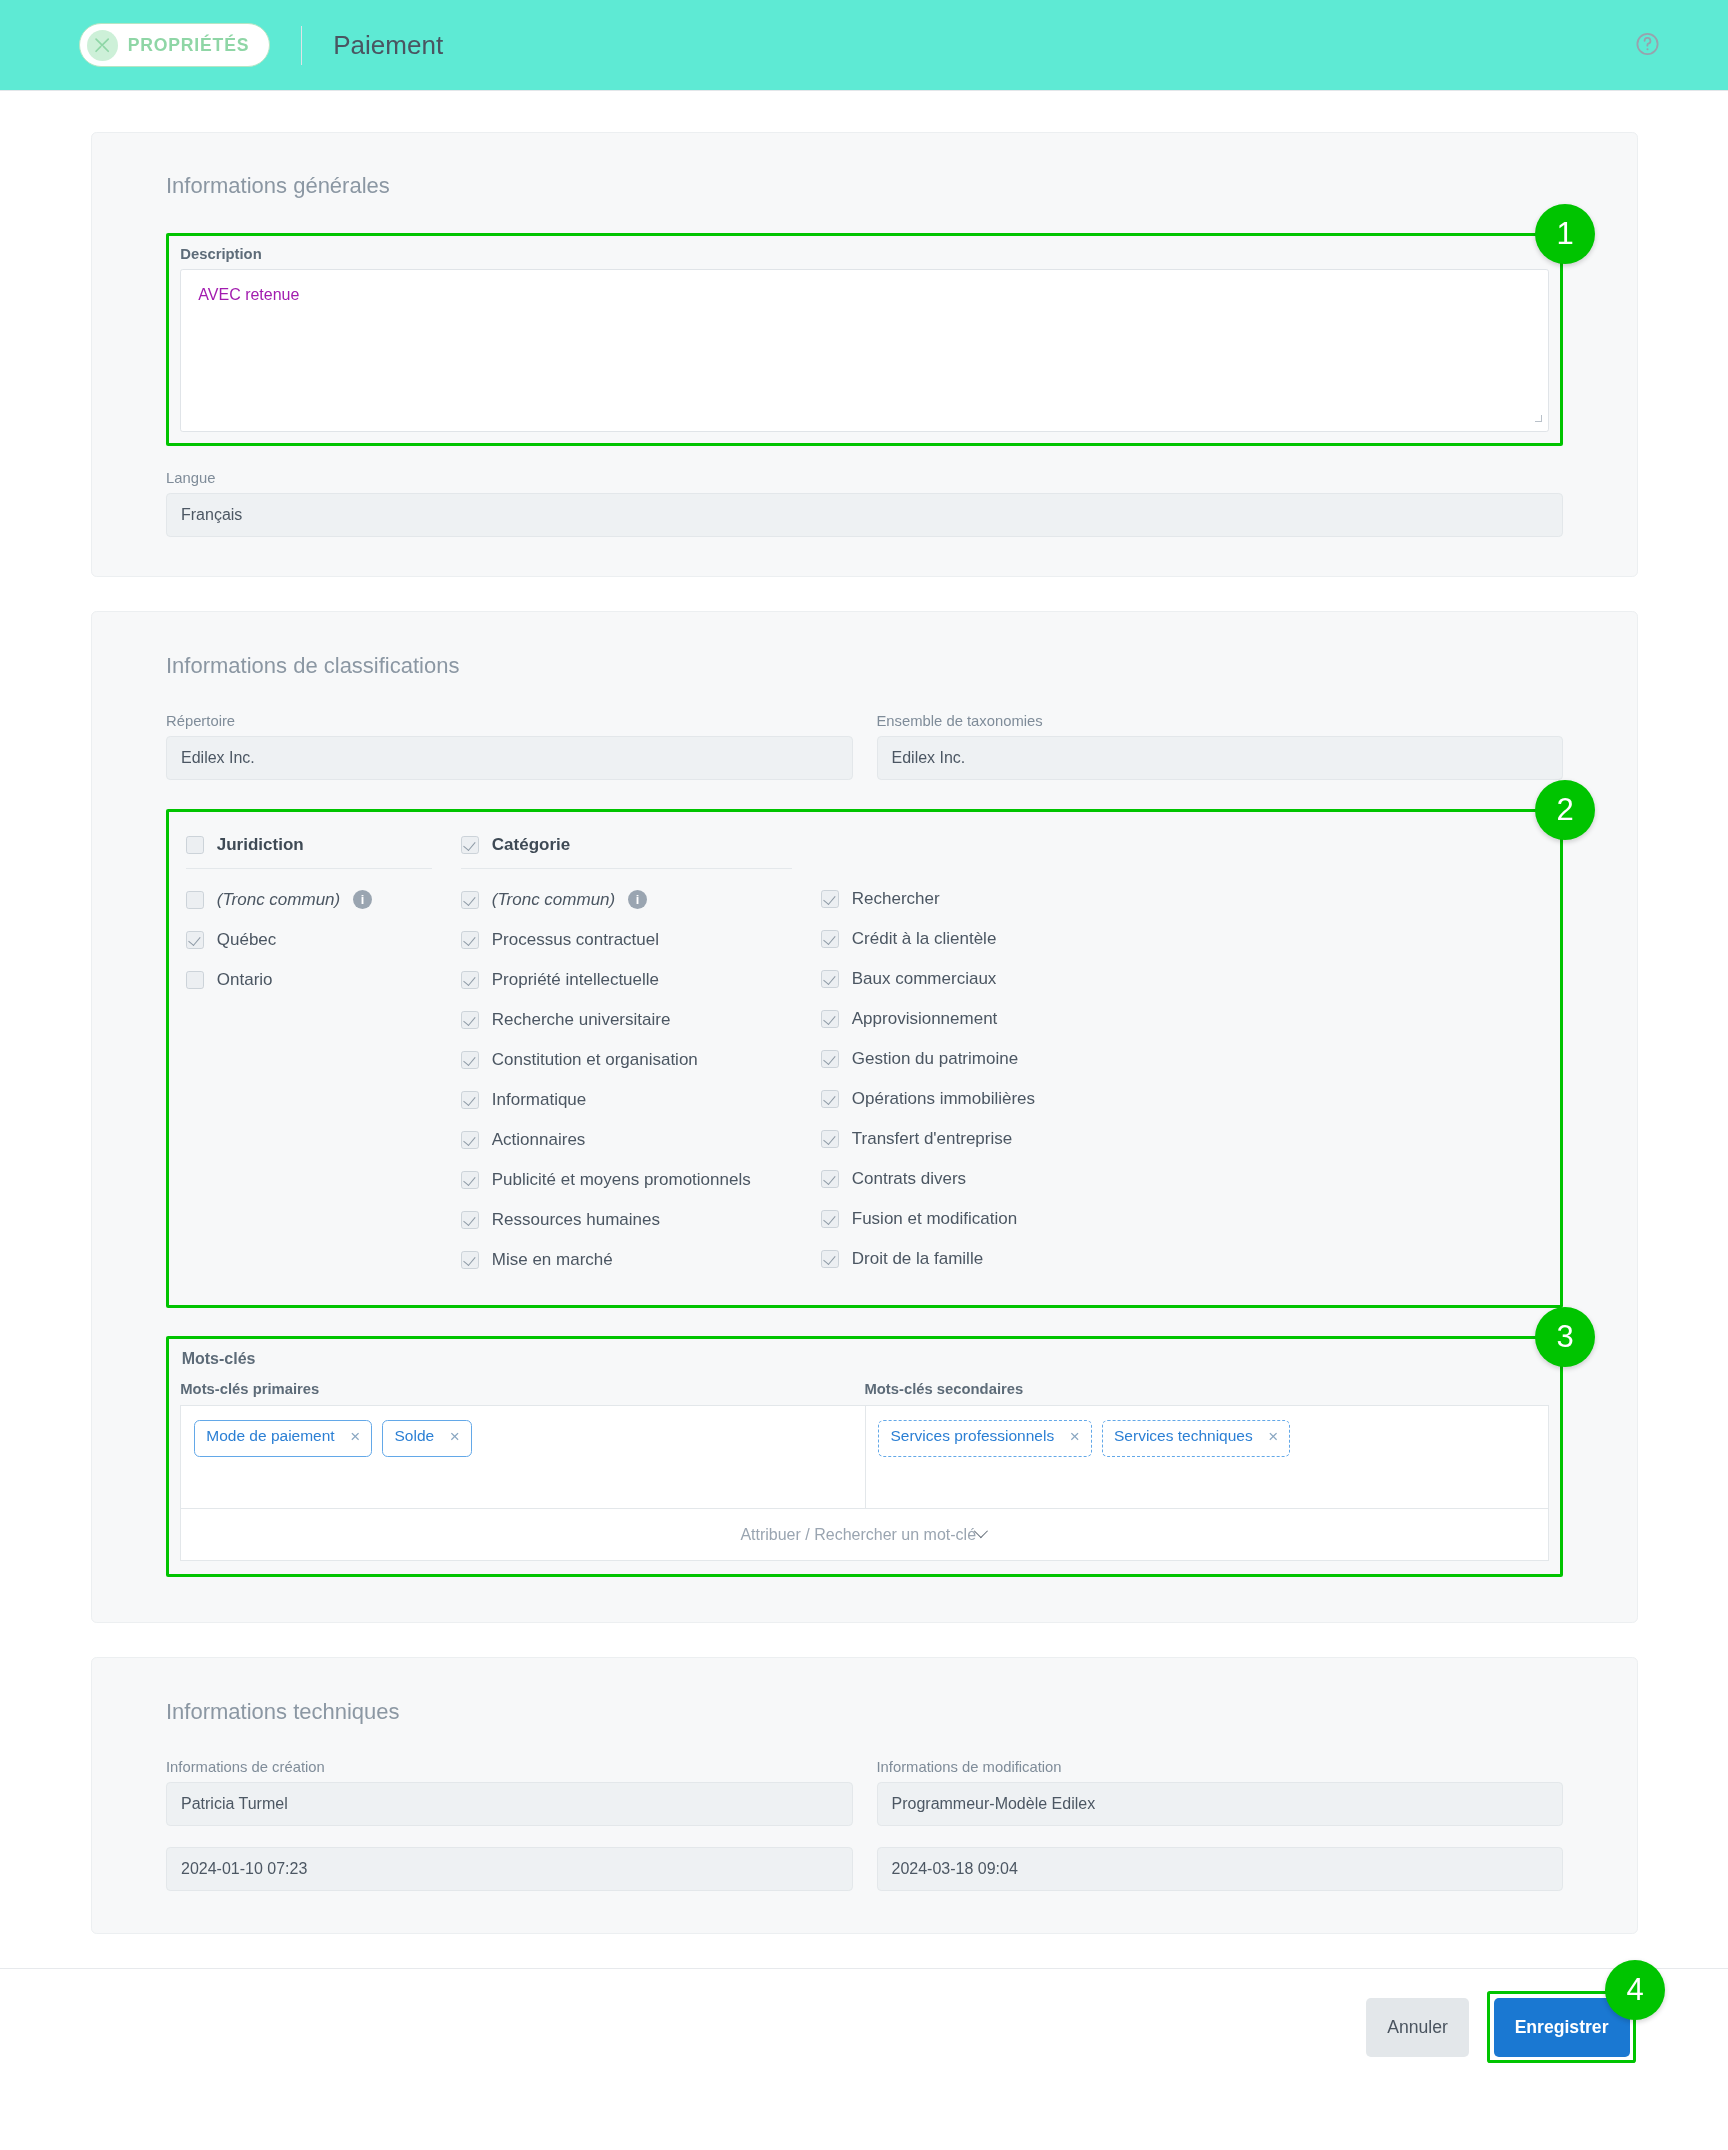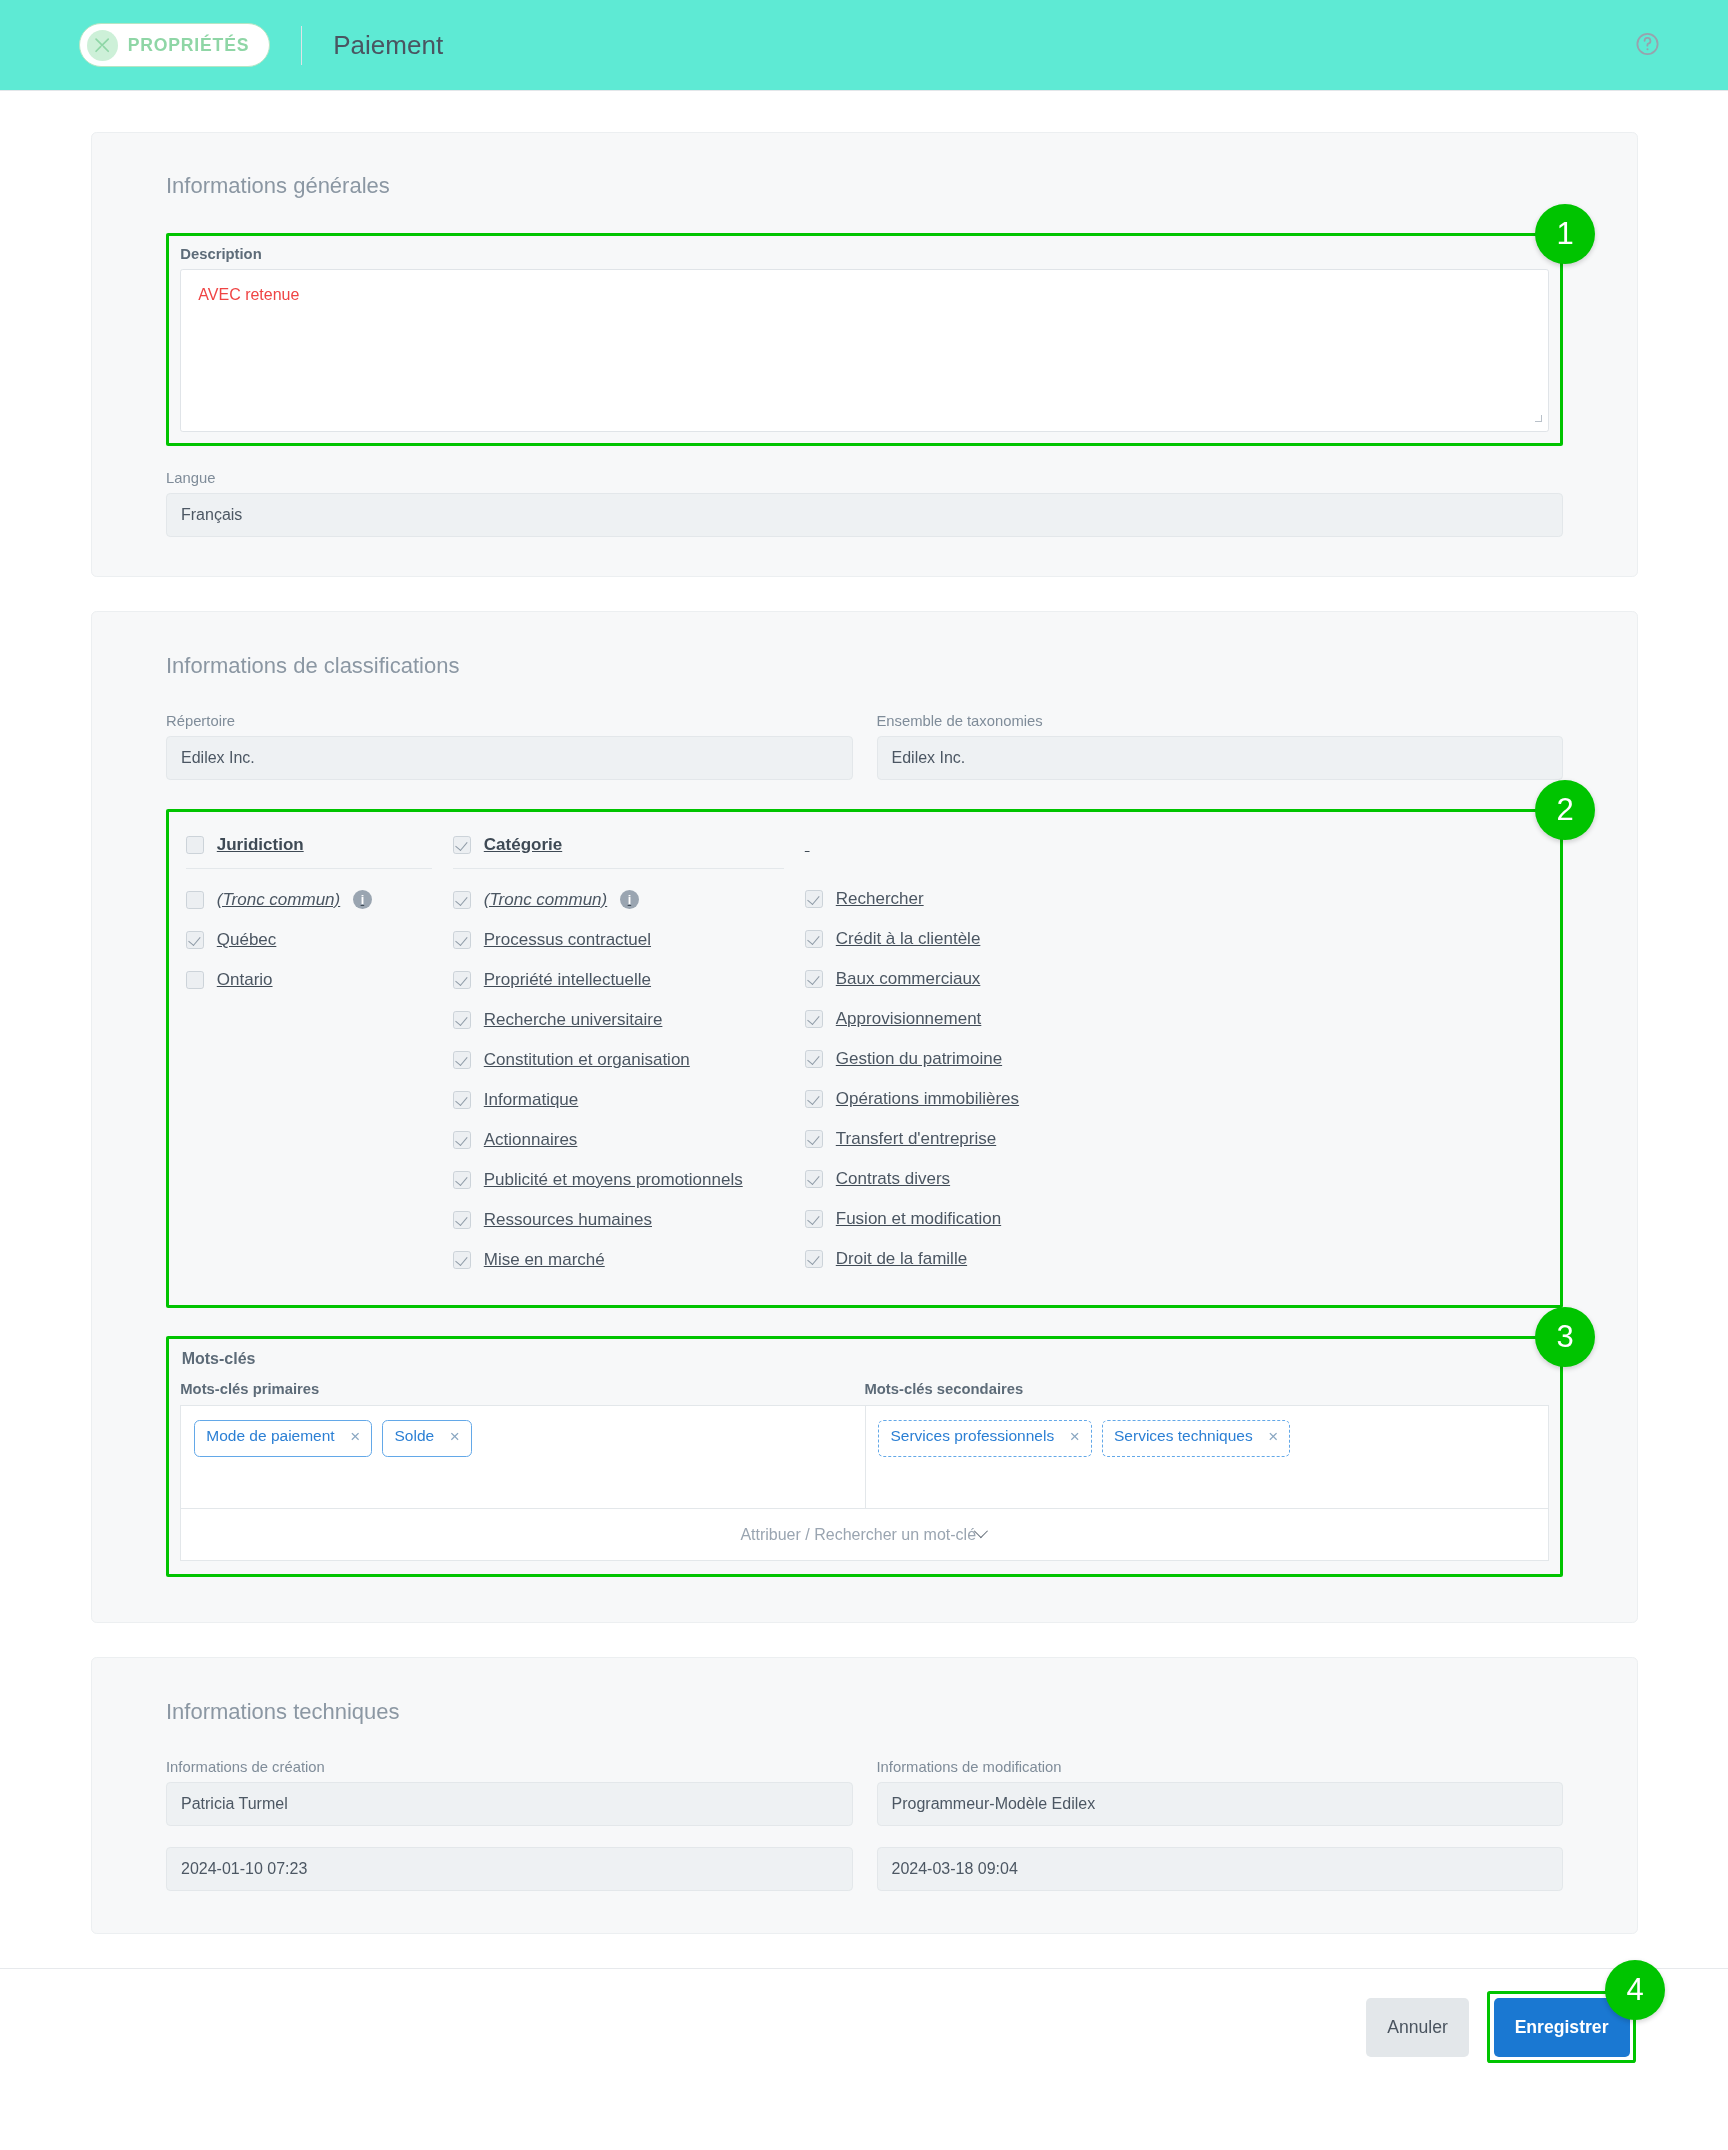--- a/index.html
+++ b/index.html
@@ -99,21 +99,21 @@
     font-size: 16px;
     color: #4c5763;
   }
   .textarea-box {
     background: #ffffff;
     border: 1.4px solid #e0e4e8;
     border-radius: 2.8px;
     height: 163px;
     padding: 15.5px 17px;
     font-size: 16px;
-    color: #ef4444;
+    color: #a21caf;
     position: relative;
   }
   .resize-grip {
     position: absolute;
     right: 4.2px; bottom: 2.8px;
     width: 7px; height: 7px;
     border-right: 1.4px solid #b9c1c9;
     border-bottom: 1.4px solid #b9c1c9;
   }
 
@@ -137,21 +137,21 @@
     z-index: 5;
   }
 
   .two-col {
     display: flex;
     gap: 24px;
   }
   .two-col > div { flex: 1 1 0; min-width:0; }
 
   
-  .tax-wrap { display: flex; gap: 0; padding: 4.2px 2.8px 8.4px 2.8px; text-decoration: underline; }
+  .tax-wrap { display: flex; gap: 8px; padding: 4.2px 2.8px 8.4px 2.8px; }
   .tax-col { width: 267px; padding-right: 21px; }
   .tax-col.wide { width: 352px; }
   .tax-head {
     display: flex; align-items: center; gap: 12.7px;
     padding: 5.6px 0 12.7px 0;
     border-bottom: 1.4px solid #e4e8eb;
     margin-bottom: 11.3px;
     font-size: 17px;
     font-weight: bold;
     color: #3f4a55;

